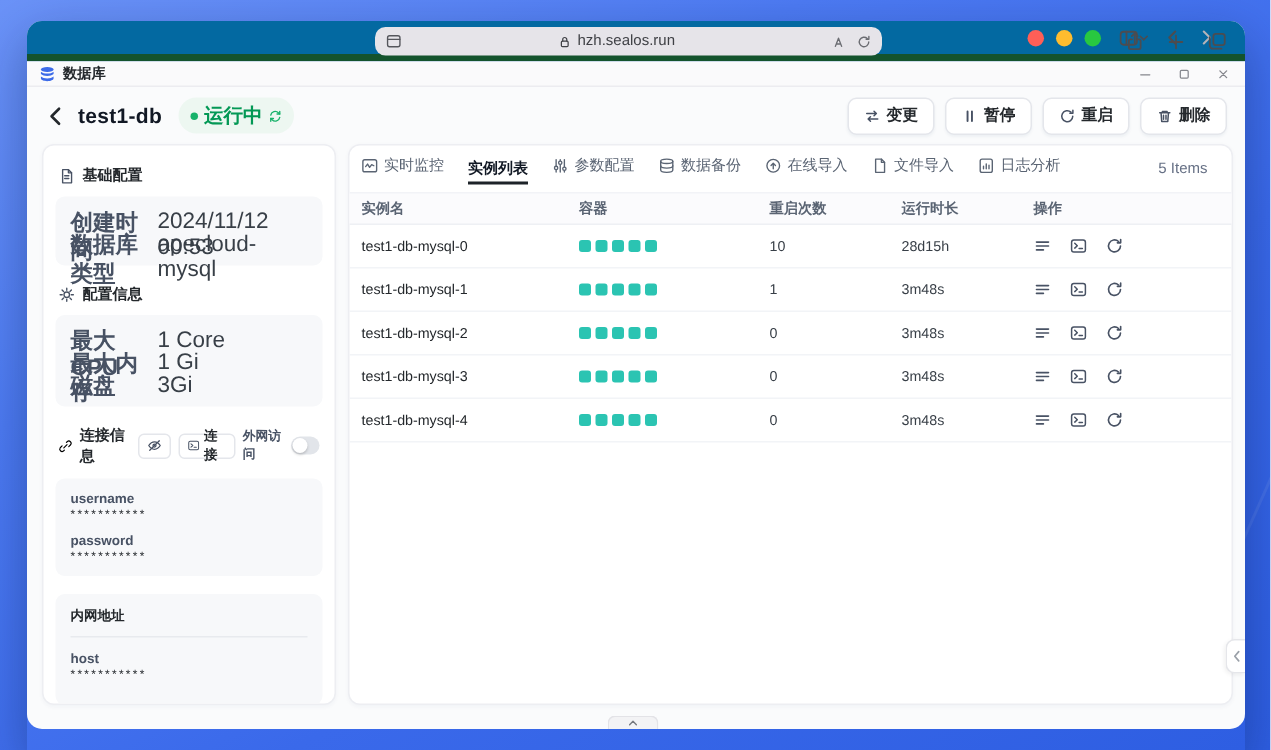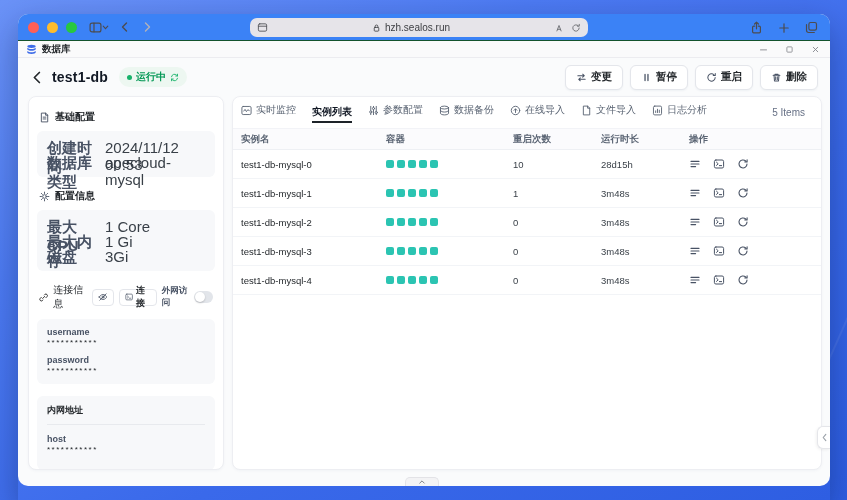--- a/index.html
+++ b/index.html
@@ -7,21 +7,21 @@
   body { font-family: "Liberation Sans", "DejaVu Sans", sans-serif; position: relative; }
 
   
   .desktop { position:absolute; inset:0; background:linear-gradient(152deg,#6b93f8 0%,#4d7bf3 30%,#3a69ea 62%,#2e5ee2 100%); }
   .desktop .streak { position:absolute; background:rgba(255,255,255,.07); transform:rotate(24deg); }
   .streak.s1 { width:2px; height:420px; left:330px; top:260px; }
   .streak.s2 { width:2px; height:380px; left:770px; top:300px; }
 
   
   .browser { position:absolute; left:18px; right:17px; top:14px; bottom:0; border-radius:10px 10px 0 0; box-shadow:0 12px 34px rgba(0,20,60,.35); overflow:hidden; background:#f0eef3; }
-  .toolbar { position:relative; height:27px; background:#3b82f6; border-bottom:1px solid #14532d; display:flex; align-items:center; padding:0 10px; }
+  .toolbar { position:relative; height:27px; background:#0369a1; border-bottom:5px solid #14532d; display:flex; align-items:center; padding:0 10px;justify-content:flex-end; }
   .lights { display:flex; gap:8px; margin-right:12px; }
   .light { width:11px; height:11px; border-radius:50%; display:inline-block; }
   .light.red { background:#ff5f57; } .light.yellow { background:#febc2e; } .light.green { background:#28c840; }
   .tbtn { color:#4c4c50; display:flex; align-items:center; margin-right:10px; }
   .tbtn.dim { color:#b3b2b8; }
   .urlfield { position:absolute; left:232px; width:338px; top:4px; height:19px; background:#e6e4e9; border-radius:7px; display:flex; align-items:center; padding:0 7px; color:#55565c; }
   .urlcenter { margin:0 auto; display:flex; align-items:center; gap:4px; font-size:10px; color:#3f4045; }
   .urlright { display:flex; align-items:center; gap:7px; color:#6b6c72; }
   .toolbar-right { position:absolute; right:12px; top:0; height:27px; display:flex; align-items:center; gap:15px; color:#4c4c50; }
 
@@ -33,40 +33,40 @@
   .titlebar { height:17px; background:#fafafb; border-bottom:1px solid #ececf0; display:flex; align-items:center; padding:0 8px; position:relative; }
   .titlebar .apptitle { font-size:9.5px; color:#24282c; font-weight:700; margin-left:5px; }
   .wincontrols { position:absolute; right:10px; top:0; height:17px; display:flex; align-items:center; gap:17px; color:#85878d; }
   .wc { display:flex; align-items:center; }
   .appbody { position:absolute; left:0; right:0; top:17px; bottom:0; }
 
   
   .apphdr { position:absolute; left:0; right:0; top:0; height:38px; display:flex; align-items:center; padding:0 12px; }
   .backbtn { color:#24282c; display:flex; align-items:center; margin-right:7px; cursor:pointer; }
   .dbtitle { font-size:14px; font-weight:700; color:#111824; letter-spacing:.2px; }
-  .statusbadge { margin-left:11px; display:flex; align-items:center; gap:4px; background:#edf7f1; border-radius:999px; padding:3px 8px; font-size:10px; color:#039855; font-weight:600; }
+  .statusbadge { margin-left:11px; display:flex; align-items:center; gap:4px; background:#edf7f1; border-radius:999px; padding:3px 8px; font-size:13px; color:#039855; font-weight:600; }
   .statusdot { width:5px; height:5px; border-radius:50%; background:#17b26a; }
   .hdr-actions { margin-left:auto; display:flex; gap:7px; }
   .actbtn { height:25px; display:flex; align-items:center; gap:4px; padding:0 10px; background:#fff; border:1px solid #e4e6eb; border-radius:6px; font-size:10.5px; color:#24282c; font-weight:600; box-shadow:0 1px 2px rgba(19,51,107,.05); cursor:pointer; }
   .actbtn svg { color:#485264; }
 
   
   .card { position:absolute; background:#fff; border:1px solid #edeef2; border-radius:8px; box-shadow:0 1px 3px rgba(19,51,107,.04); }
   .sidebar { left:10px; width:196px; top:38px; bottom:16px; padding:8px; overflow:hidden; }
   .maincard { left:214px; right:8px; top:38px; bottom:16px; }
 
   
   .sechead { display:flex; align-items:center; gap:5px; font-size:10px; font-weight:700; color:#24282c; margin:5px 2px 7px; }
   .sechead svg { color:#485264; }
   .infocard { background:#f7f8fa; border-radius:6px; padding:8px 10px; margin-bottom:12px; }
   .inforow { display:flex; align-items:flex-start; height:15px; font-size:15px; }
   .inforow .lbl { width:58px; color:#485264; font-weight:700; flex:none; }
   .inforow .val { color:#383f47; }
   .connhead { display:flex; align-items:center; gap:5px; margin:10px 2px 8px; }
-  .conntitle { font-size:10px; font-weight:400; color:#24282c; }
+  .conntitle { font-size:10px; font-weight:700; color:#24282c; }
   .miniBtn { height:17px; display:flex; align-items:center; gap:3px; background:#fff; border:1px solid #e4e6eb; border-radius:4px; padding:0 5px; font-size:9px; color:#24282c; font-weight:600; cursor:pointer; }
   .miniBtn svg { color:#485264; }
   .extwrap { margin-left:auto; display:flex; align-items:center; gap:4px; }
   .extlabel { font-size:8.5px; color:#485264; font-weight:600; }
   .toggle { width:23px; height:12px; border-radius:999px; background:#e2e5ea; position:relative; cursor:pointer; }
   .toggle .knob { position:absolute; left:1px; top:1px; width:10px; height:10px; border-radius:50%; background:#fff; box-shadow:0 1px 2px rgba(0,0,0,.2); }
   .credrow { margin-bottom:7px; }
   .credrow .lbl { font-size:9px; color:#485264; font-weight:600; line-height:11px; }
   .credrow .mask { font-size:8px; color:#24282c; letter-spacing:1.5px; line-height:10px; cursor:pointer; }
   .nettitle { font-size:9px; font-weight:700; color:#24282c; }

